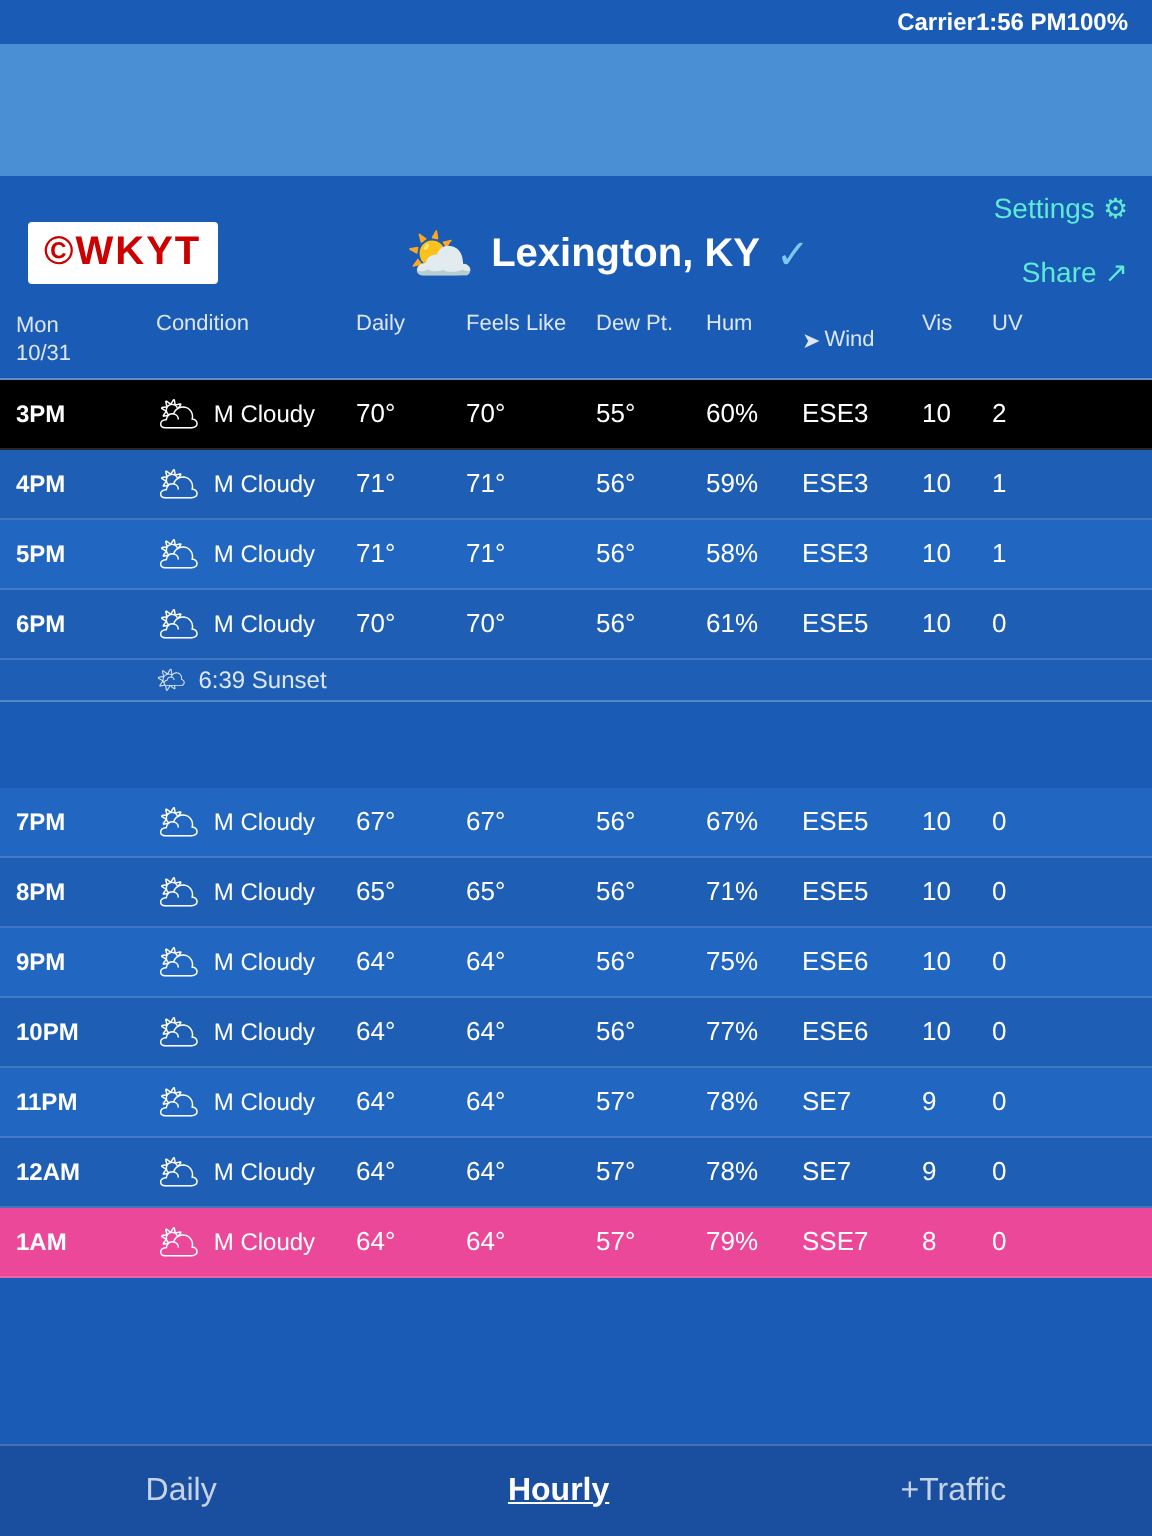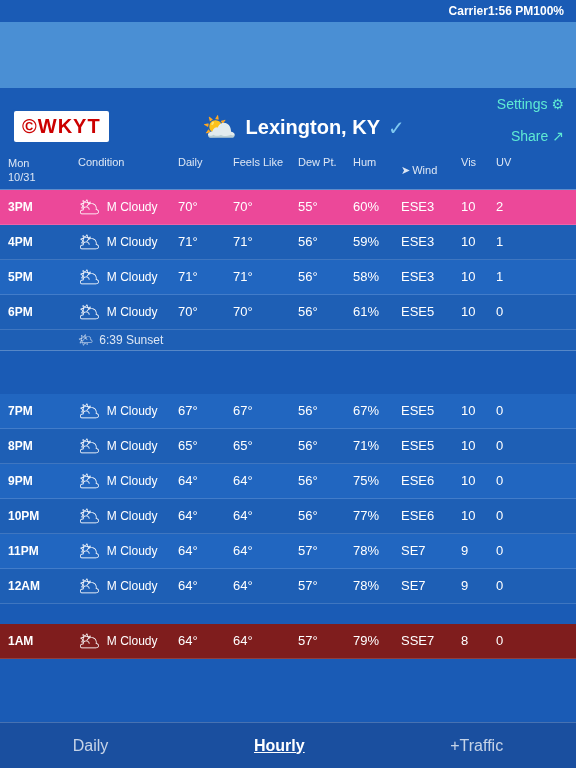--- a/index.html
+++ b/index.html
@@ -212,21 +212,21 @@
   <div>Hum</div>
   <div style="display:flex;align-items:center;gap:2px;">
     <span>➤</span>
     <span>Wind</span>
   </div>
   <div>Vis</div>
   <div>UV</div>
 </div>
 
 <div class="weather-table" id="weather-rows">
-    <div class="weather-row" style="background: #ec4899;">
+    <div class="weather-row" style="background: #000000;">
       <div class="time-col">3PM</div>
       <div class="condition-col">
         <span class="cloud-icon">🌥</span>
         <span class="condition-text">M Cloudy</span>
       </div>
       <div>70°</div>
       <div>70°</div>
       <div>55°</div>
       <div>60%</div>
       <div>ESE3</div>
@@ -356,21 +356,21 @@
         <span class="condition-text">M Cloudy</span>
       </div>
       <div>64°</div>
       <div>64°</div>
       <div>57°</div>
       <div>78%</div>
       <div>SE7</div>
       <div>9</div>
       <div>0</div>
     </div>
-    <div class="weather-row" style="background: #7f1d1d; margin-top: 20px;">
+    <div class="weather-row" style="background: #ec4899;">
       <div class="time-col">1AM</div>
       <div class="condition-col">
         <span class="cloud-icon">🌥</span>
         <span class="condition-text">M Cloudy</span>
       </div>
       <div>64°</div>
       <div>64°</div>
       <div>57°</div>
       <div>79%</div>
       <div>SSE7</div>

